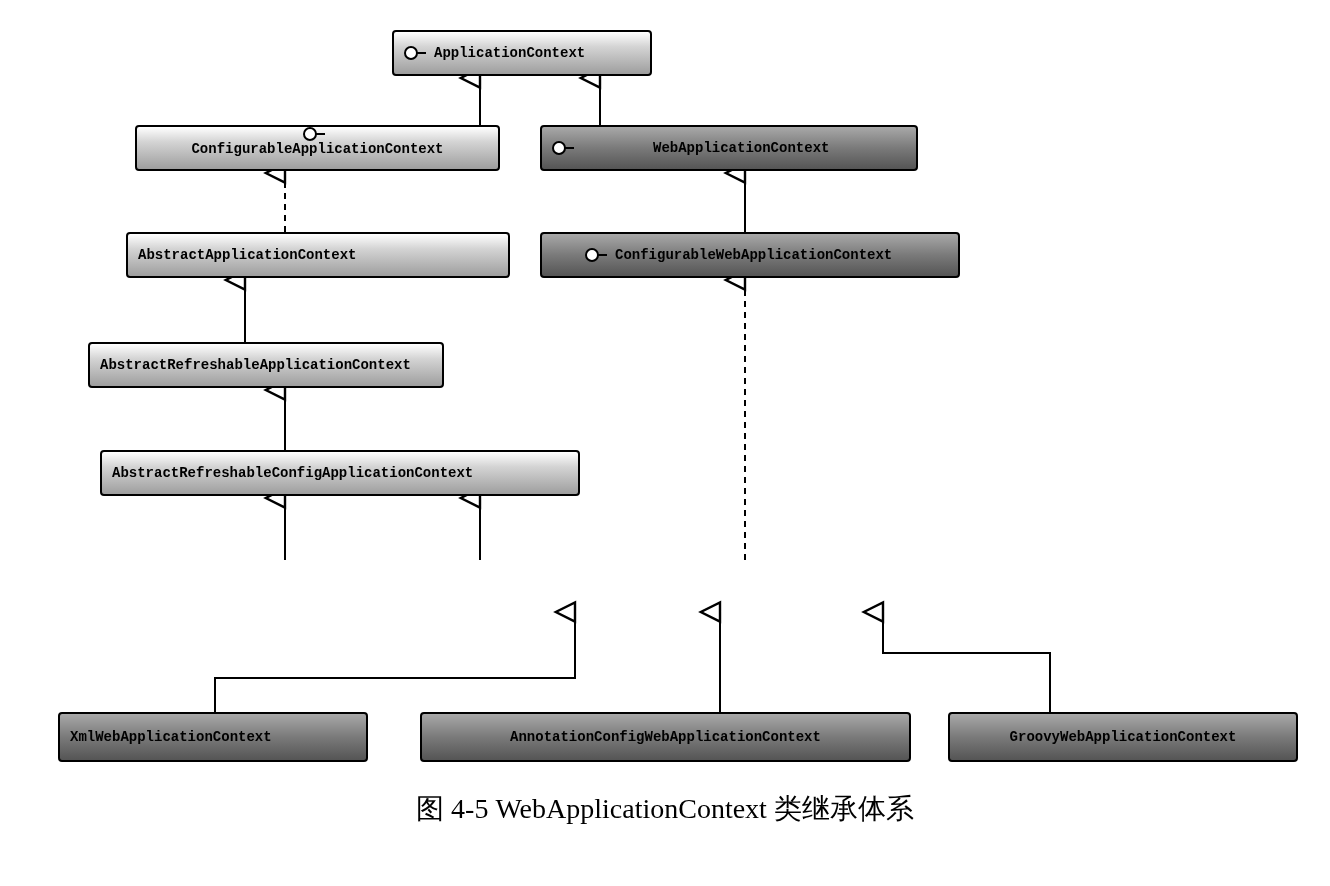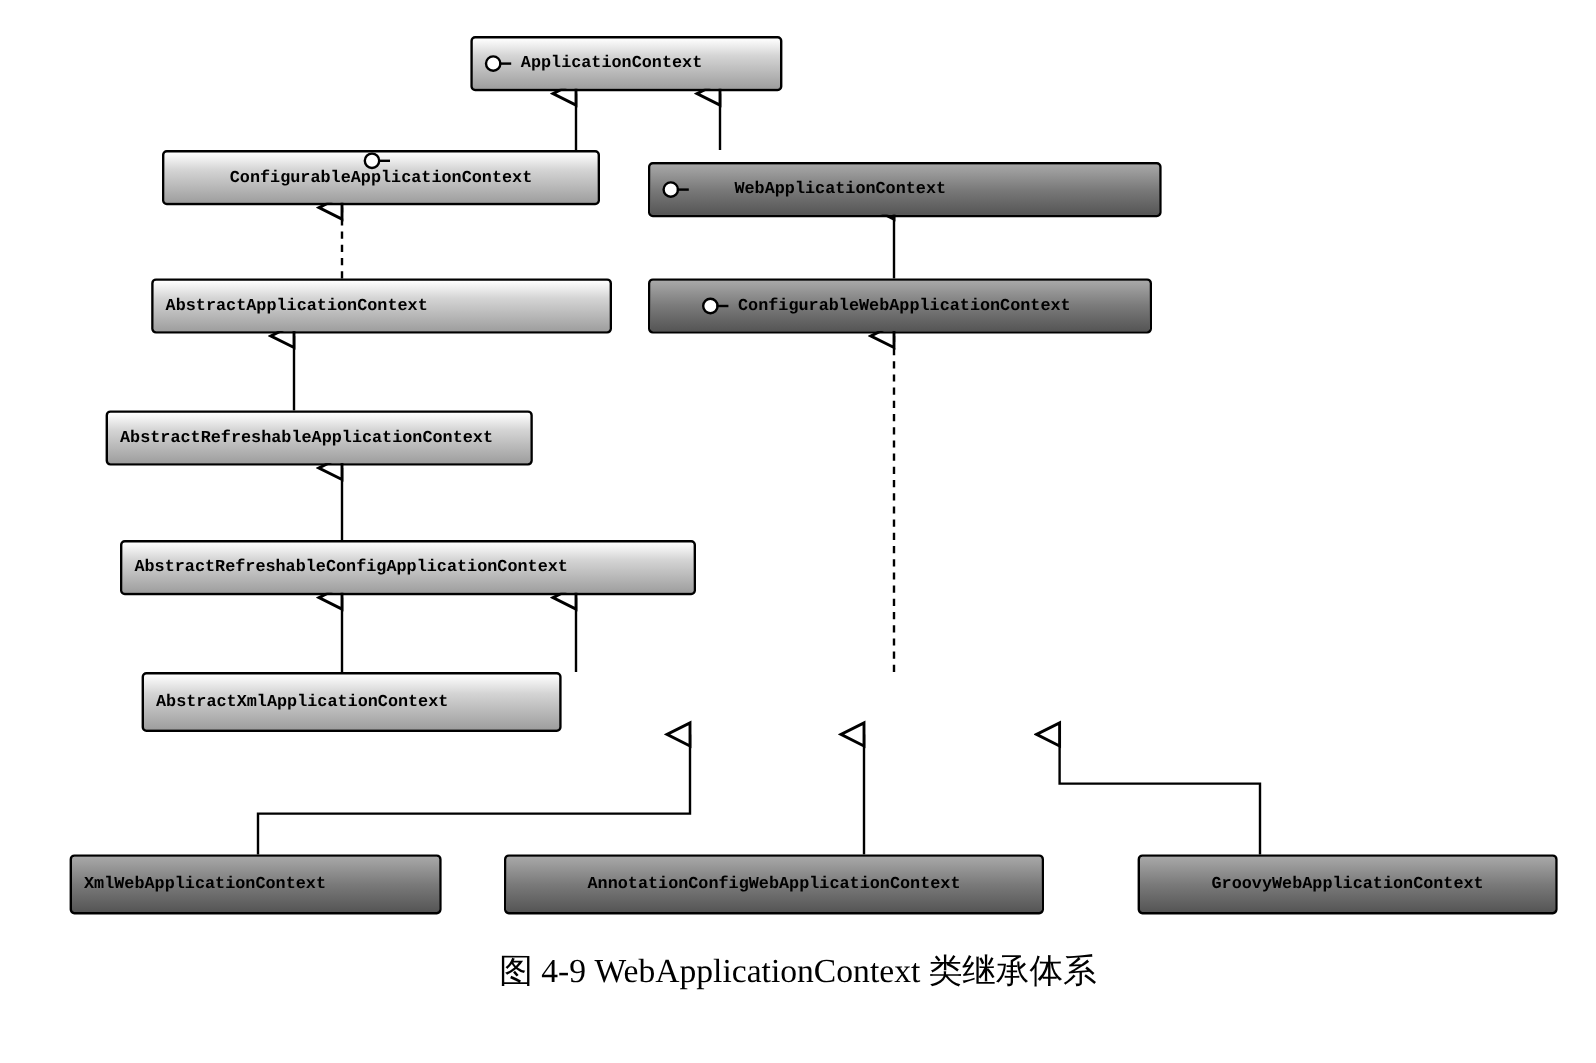--- a/index.html
+++ b/index.html
@@ -108,49 +108,46 @@
 
   <div id="applicationContext" class="box" style="left:392px; top:30px; width:260px; height:46px;">
     <span class="lolli"></span>
     <span>ApplicationContext</span>
   </div>
 
   <div id="configurableApplicationContext" class="box" style="left:135px; top:125px; width:365px; height:46px;flex-direction:column;">
     <span class="lolli"></span>
     <span>ConfigurableApplicationContext</span>
   </div>
-  <div id="webApplicationContext" class="box dark" style="left:540px; top:135px; width:428px; height:46px;">
+  <div id="webApplicationContext" class="box dark" style="left:540px; top:125px; width:378px; height:46px;gap:41px;">
     <span class="lolli"></span>
     <span style="margin-left:30px;">WebApplicationContext</span>
   </div>
 
   <div id="abstractApplicationContext" class="box" style="left:126px; top:232px; width:384px; height:46px;">
     <span>AbstractApplicationContext</span>
   </div>
   <div id="configurableWebApplicationContext" class="box dark" style="left:540px; top:232px; width:420px; height:46px;padding-left:43px;">
     <span class="lolli"></span>
     <span>ConfigurableWebApplicationContext</span>
   </div>
 
   <div id="abstractRefreshableApplicationContext" class="box" style="left:88px; top:342px; width:356px; height:46px;">
     <span>AbstractRefreshableApplicationContext</span>
   </div>
 
   <div id="abstractRefreshableConfigApplicationContext" class="box" style="left:100px; top:450px; width:480px; height:46px;">
     <span>AbstractRefreshableConfigApplicationContext</span>
   </div>
 
-  <div id="abstractXmlApplicationContext" class="box" style="left:118px; top:560px; width:350px; height:50px;">
-    <span>AbstractXmlApplicationContext</span>
-  </div>
 
   <div id="xmlWebApplicationContext" class="box dark" style="left:58px; top:712px; width:310px; height:50px; justify-content:flex-start;">
     <span>XmlWebApplicationContext</span>
   </div>
-  <div id="annotationConfigWebApplicationContext" class="box dark" style="left:420px; top:712px; width:450px; height:50px; justify-content:center;">
+  <div id="annotationConfigWebApplicationContext" class="box dark" style="left:420px; top:712px; width:491px; height:50px; justify-content:center;">
     <span>AnnotationConfigWebApplicationContext</span>
   </div>
   <div id="groovyWebApplicationContext" class="box dark" style="left:948px; top:712px; width:350px; height:50px; justify-content:center;">
     <span>GroovyWebApplicationContext</span>
   </div>
 
-  <div class="caption" style="top:790px;">图 4-9    WebApplicationContext 类继承体系</div>
+  <div class="caption" style="top:790px;">图 4-5    WebApplicationContext 类继承体系</div>
 </div>
 
 </body></html>

